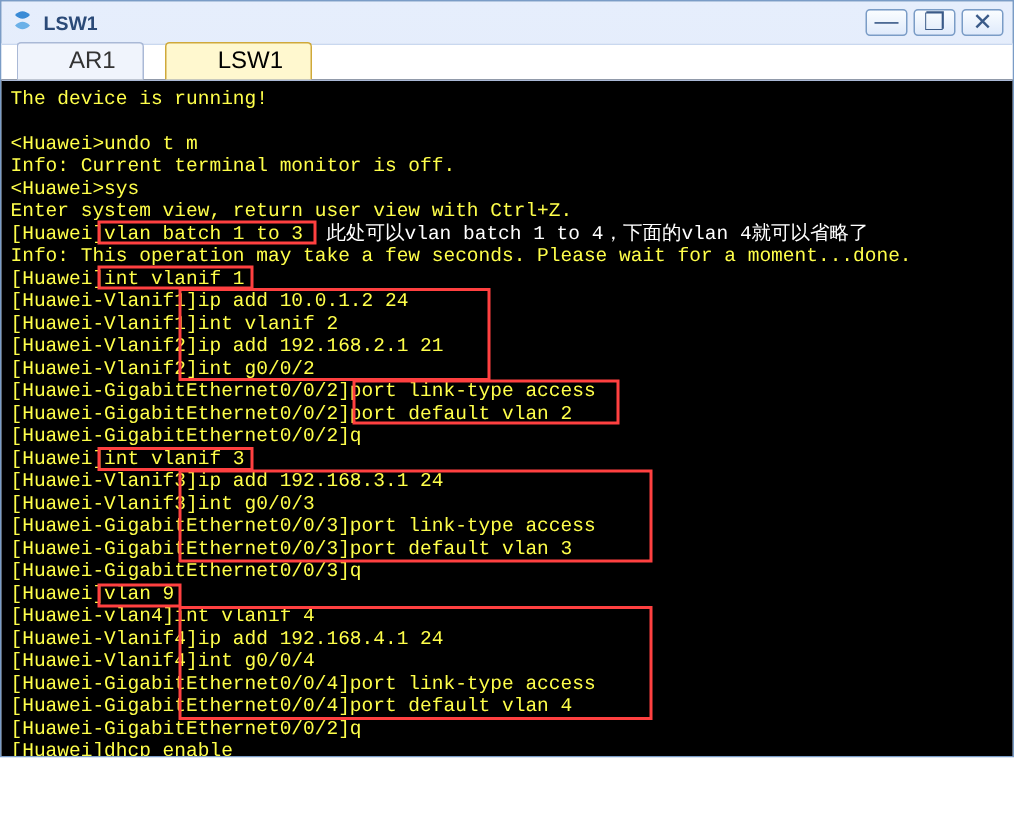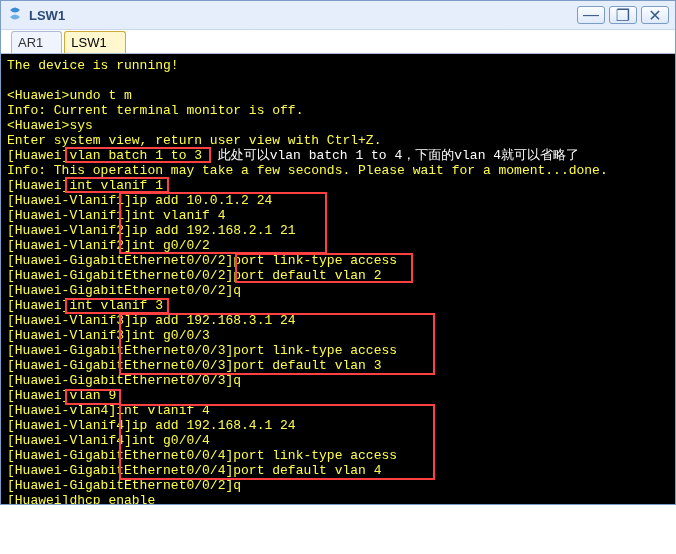--- a/index.html
+++ b/index.html
@@ -5,21 +5,21 @@
 * { margin:0; padding:0; box-sizing:border-box; }
 body { font-family:Tahoma,Arial,sans-serif; background:#fff; width:676px; }
 
 .window { width:676px; border:1px solid #7a9cc6; background:linear-gradient(#e6eefc,#d6e4f6); }
 .titlebar { height:28px; display:flex; align-items:center; padding:0 6px; }
 .title-icon { width:16px; height:16px; margin-right:6px; display:inline-flex; align-items:center; justify-content:center; }
 .title-text { font-size:13px; color:#2b4a78; font-weight:bold; flex:1; }
 .wbtn { width:28px; height:18px; margin-left:4px; border:1px solid #7a9cc6; border-radius:3px; background:linear-gradient(#fafdff,#dfeafb); display:flex; align-items:center; justify-content:center; cursor:pointer; color:#3a5a88; }
 
 .tabbar { height:24px; display:flex; align-items:flex-end; padding-left:10px; background:#fff; border-top:1px solid #c9d8ef; }
-.tab { padding:3px 18px 3px 6px; font-size:13px; border:1px solid #aab9d6; border-bottom:none; margin-right:2px; background:#f0f4fc; color:#333; cursor:pointer; border-radius:3px 3px 0 0; }
+.tab { padding:3px 18px 3px 34px; font-size:16px; border:1px solid #aab9d6; border-bottom:none; margin-right:14px; background:#f0f4fc; color:#333; cursor:pointer; border-radius:3px 3px 0 0; }
 .tab.active { background:#fff8cf; color:#000; font-weight:normal; border-color:#cfa93a; }
 
 .terminal-wrap { background:#000; padding:0; border-top:1px solid #aab9d6; }
 .terminal { position:relative; width:100%; height:450px; font-family:"Courier New",monospace; font-size:13px; line-height:15px; color:#ffff4a; padding:4px 6px; overflow:hidden; }
 .line { white-space:pre; }
 .white { color:#ffffff; }
 
 .box { position:absolute; border:2px solid #ff4040; pointer-events:none; }
 </style>
 </head>
@@ -67,21 +67,21 @@
           <div class="line">The device is running!</div>
           <div class="line">&nbsp;</div>
           <div class="line">&lt;Huawei&gt;undo t m</div>
           <div class="line">Info: Current terminal monitor is off.</div>
           <div class="line">&lt;Huawei&gt;sys</div>
           <div class="line">Enter system view, return user view with Ctrl+Z.</div>
           <div class="line">[Huawei]vlan batch 1 to 3<span class="white">  此处可以vlan batch 1 to 4，下面的vlan 4就可以省略了</span></div>
           <div class="line">Info: This operation may take a few seconds. Please wait for a moment...done.</div>
           <div class="line">[Huawei]int vlanif 1</div>
           <div class="line">[Huawei-Vlanif1]ip add 10.0.1.2 24</div>
-          <div class="line">[Huawei-Vlanif1]int vlanif 4</div>
+          <div class="line">[Huawei-Vlanif1]int vlanif 2</div>
           <div class="line">[Huawei-Vlanif2]ip add 192.168.2.1 21</div>
           <div class="line">[Huawei-Vlanif2]int g0/0/2</div>
           <div class="line">[Huawei-GigabitEthernet0/0/2]port link-type access</div>
           <div class="line">[Huawei-GigabitEthernet0/0/2]port default vlan 2</div>
           <div class="line">[Huawei-GigabitEthernet0/0/2]q</div>
           <div class="line">[Huawei]int vlanif 3</div>
           <div class="line">[Huawei-Vlanif3]ip add 192.168.3.1 24</div>
           <div class="line">[Huawei-Vlanif3]int g0/0/3</div>
           <div class="line">[Huawei-GigabitEthernet0/0/3]port link-type access</div>
           <div class="line">[Huawei-GigabitEthernet0/0/3]port default vlan 3</div>

